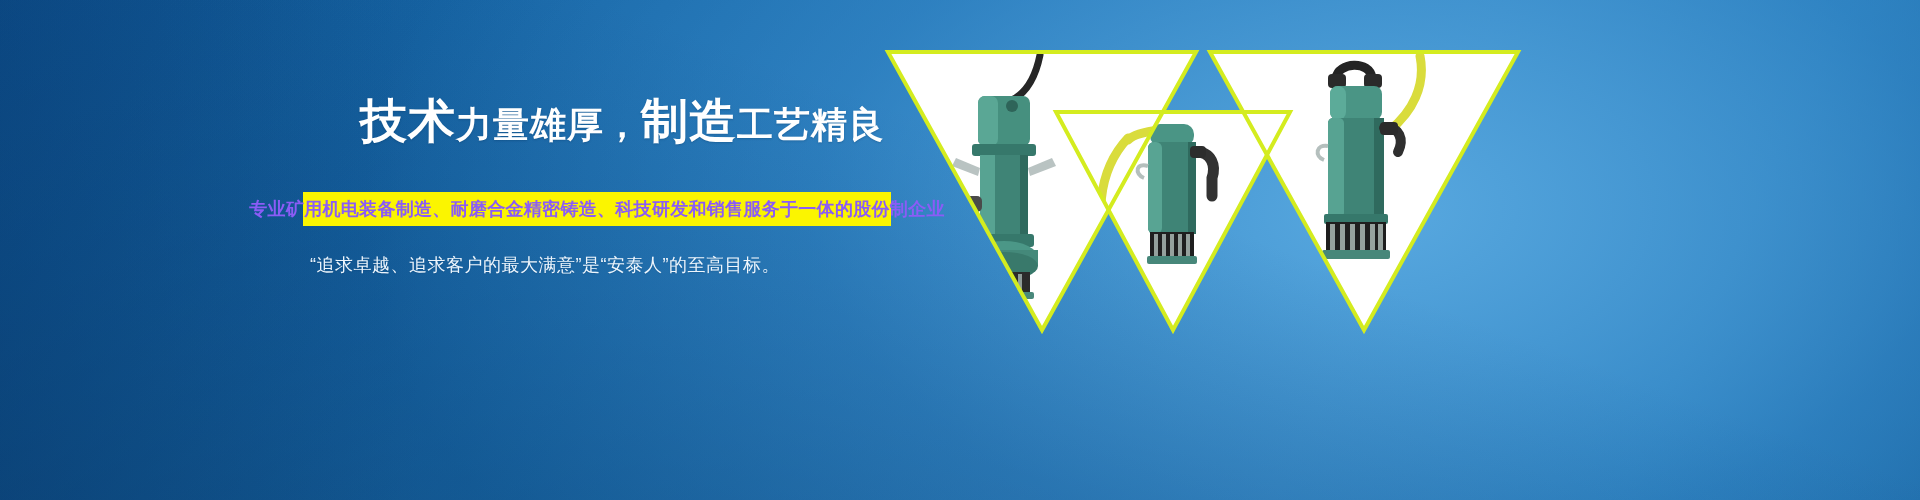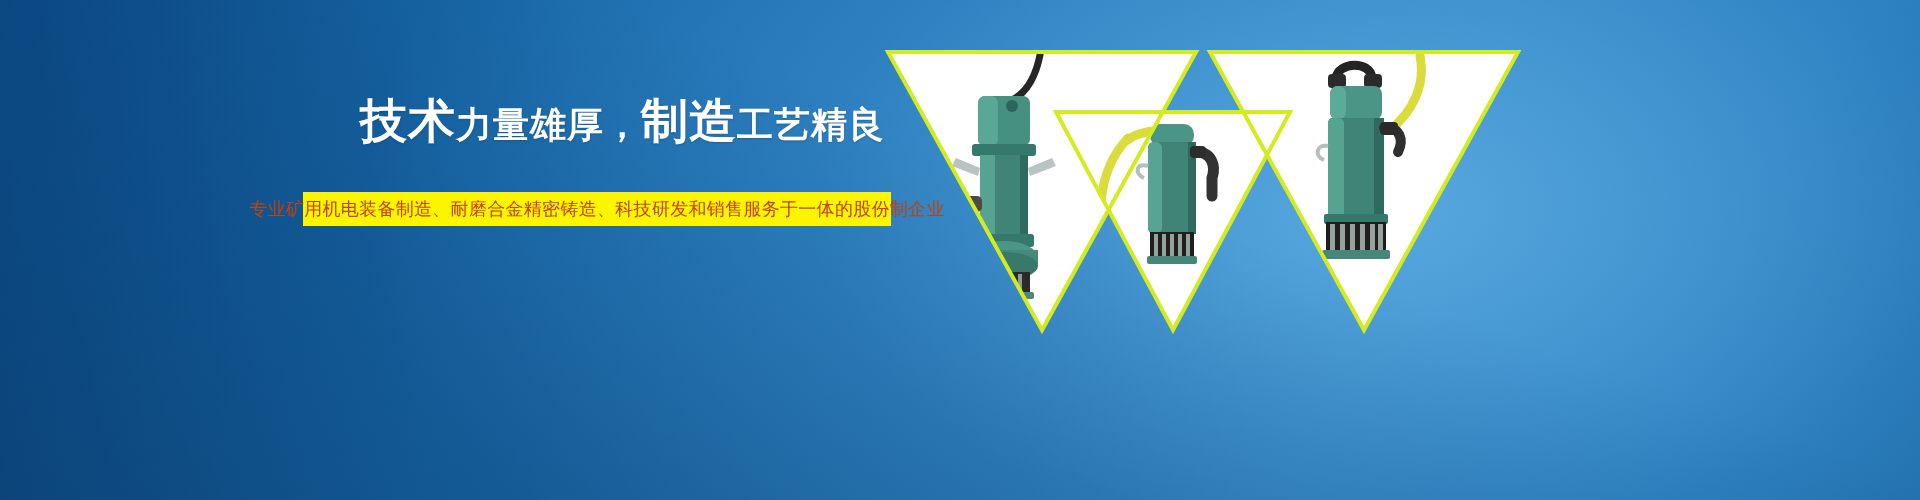--- a/index.html
+++ b/index.html
@@ -49,23 +49,23 @@
   #headline .sml { font-size:36px; }
 
   #tagline-bar {
     position:absolute;
     left:303px; top:192px;
     width:588px; height:34px;
     background:#fbf500;
     display:flex; align-items:center; justify-content:center;
   }
   #tagline-bar .txt {
-    color:#c2410c;
+    color:#8b5cf6;
     font-size:18px;
-    font-weight:normal;
+    font-weight:bold;
     letter-spacing:0.3px;
     white-space:nowrap;
     text-align:center;
   }
 
   .body-line {
     position:absolute;
     color:#eef6fd;
     font-size:18px;
     letter-spacing:0.5px;
@@ -93,20 +93,21 @@
   <div id="text-block">
 
     <div id="headline">
       <span class="big">技术</span><span class="sml">力量雄厚，</span><span class="big">制造</span><span class="sml">工艺精良</span>
     </div>
 
     <div id="tagline-bar">
       <span class="txt">专业矿用机电装备制造、耐磨合金精密铸造、科技研发和销售服务于一体的股份制企业</span>
     </div>
 
+    <div class="body-line" id="body-line-2">“追求卓越、追求客户的最大满意”是“安泰人”的至高目标。</div>
 
   </div>
 
   <div id="collage">
 
     <svg width="1060" height="500" viewBox="0 0 1060 500">
       <defs>
 
         <clipPath id="tri1">
             <polygon points="28,52 336,52 182,330"></polygon>

